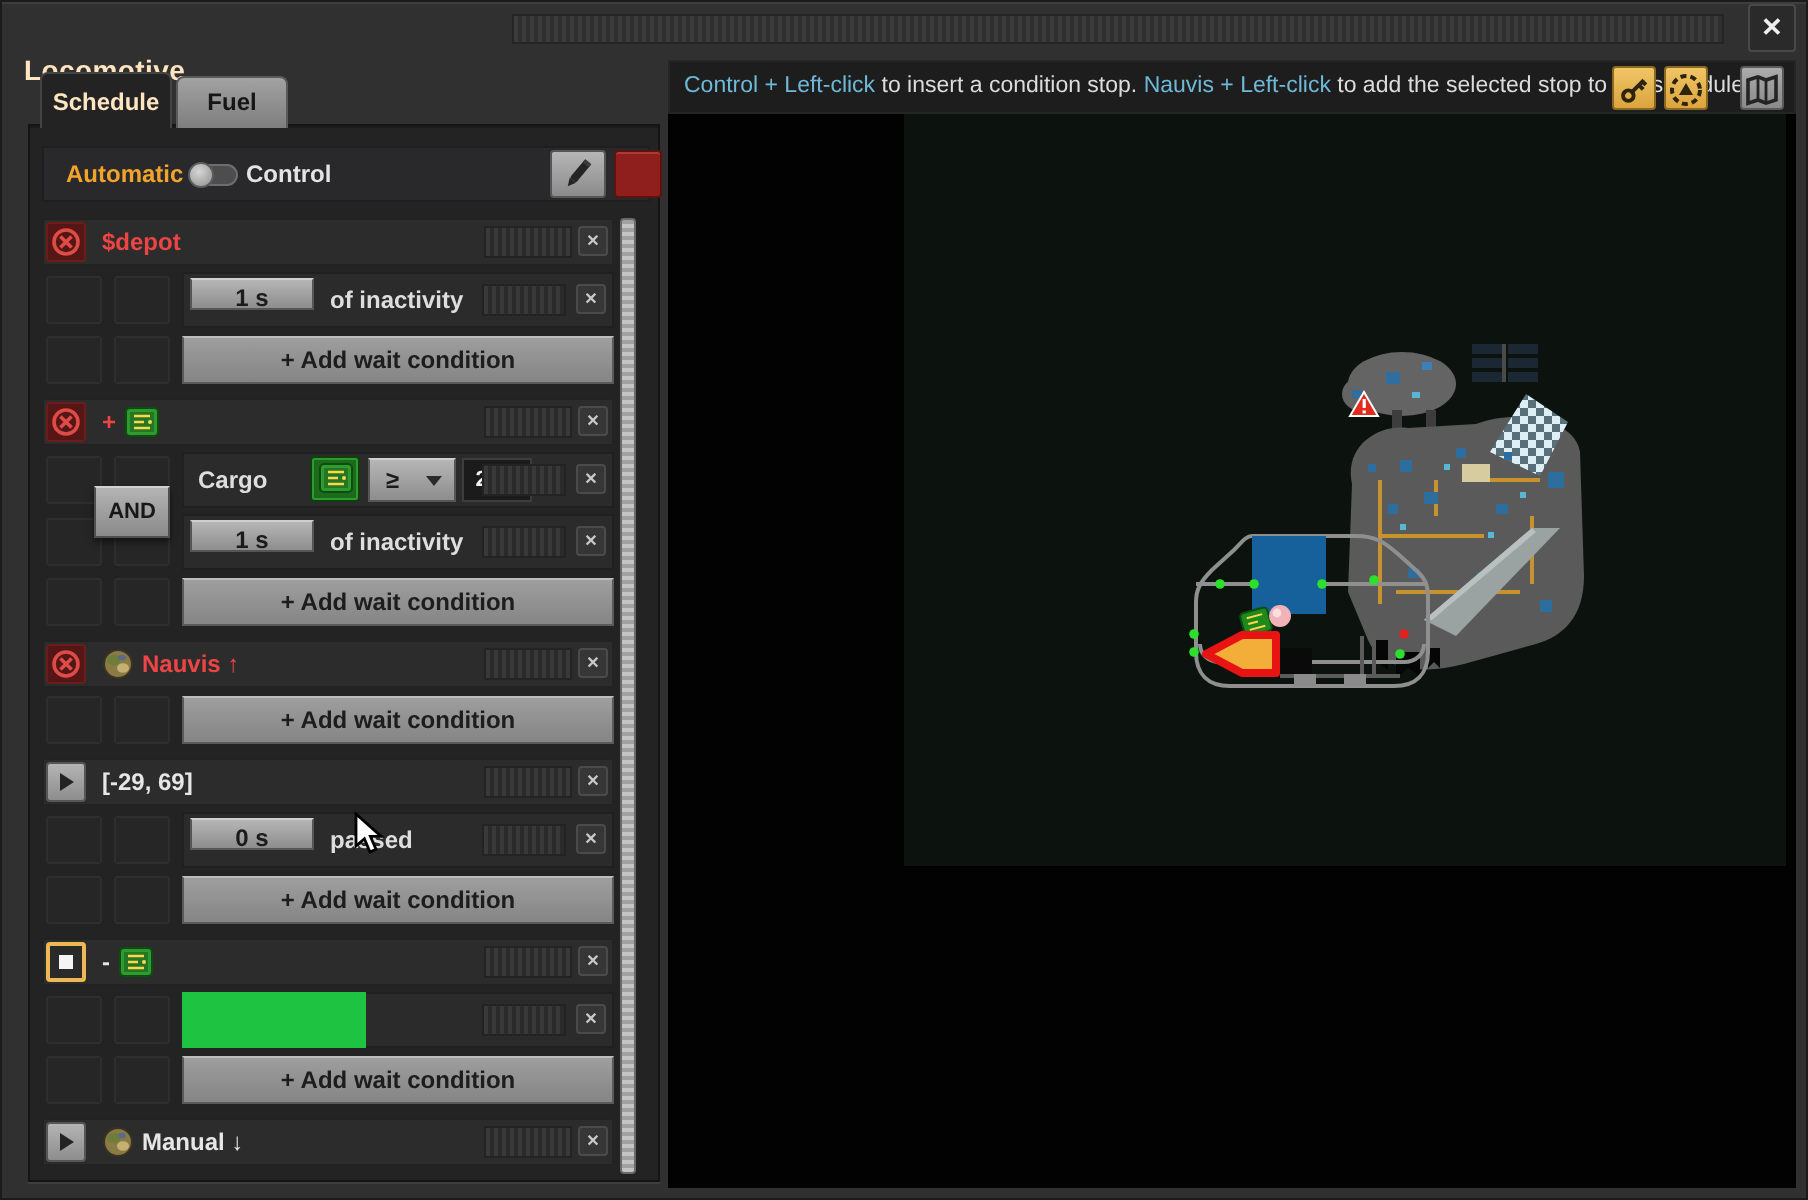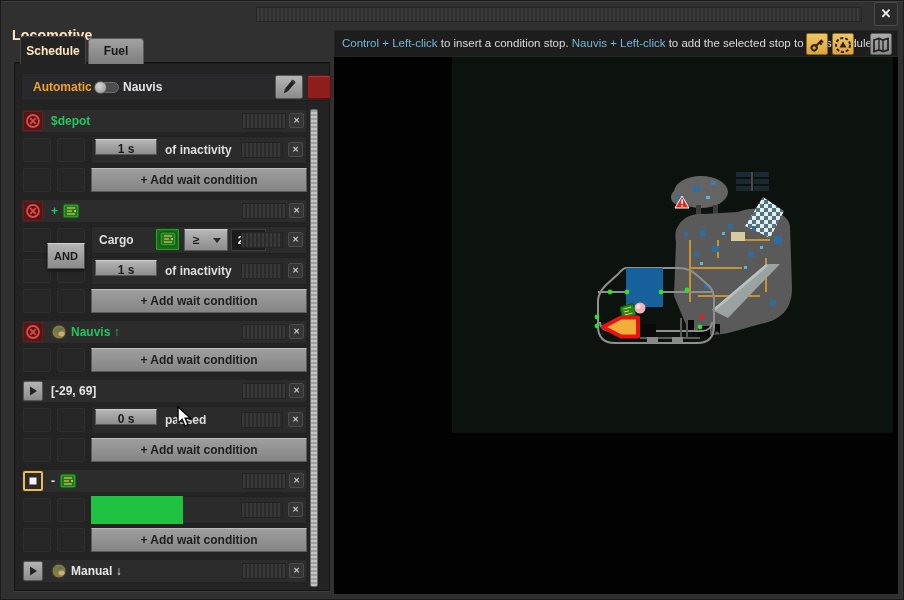--- a/index.html
+++ b/index.html
@@ -73,21 +73,21 @@
           border-top-color:#bdbdbd; color:#1d1d1d; font-size:12px; font-weight:bold;
           text-align:center; line-height:22px; }
 
   .stop-icon { position:absolute; left:2px; top:2px; width:20px; height:20px; border-radius:2px; }
   .stop-icon.no-path { background:#551716; border:1px solid #6b1d1b; }
   .stop-icon.play { background:linear-gradient(#b4b4b4,#8d8d8d); border:1px solid #565656; }
   .stop-icon.current { background:#2b2a2b; border:2px solid #efb855; }
   .stop-icon svg { display:block; margin:auto; }
   .station-name { position:absolute; left:30px; top:0; line-height:24px; font-size:12px;
           font-weight:bold; white-space:nowrap; display:flex; align-items:center; gap:4px; }
-  .station-name.err { color:#22c55e; }
+  .station-name.err { color:#ef4444; }
   .station-name.ok  { color:#e6e6e6; }
 
   .stripes { position:absolute; width:44px; height:16px;
           background:repeating-linear-gradient(90deg,#3a393a 0 2px,#2b2a2b 2px 4px);
           border:1px solid #242324; }
   .row.station .stripes { right:21px; top:4px; }
   .cond-box .stripes { right:24px; top:6px; width:42px; }
   .xbtn { position:absolute; width:15px; height:15px; background:#373637;
           border:1px solid #4c4b4c; border-radius:2px; color:#c9c9c9;
           font-size:8px; font-weight:bold; line-height:13px; text-align:center; }
@@ -157,21 +157,21 @@
 
   <div class="tab active">Schedule</div>
   <div class="tab inactive">Fuel</div>
 
   <div class="inset">
     <div class="mode-row">
       <span class="mode-auto">Automatic</span>
       <div class="switch">
           <div class="knob"></div>
         </div>
-      <span class="mode-manual">Nauvis</span>
+      <span class="mode-manual">Control</span>
       <div class="pencil-btn">
         <svg width="26" height="22" viewBox="0 0 26 22">
           <g transform="rotate(40 13 11)">
               <rect x="11" y="3" width="4" height="12" rx="1" fill="#242424"></rect>
           <path d="M11,15 L15,15 L13,19 Z" fill="#242424"></path>
               <rect x="11" y="3" width="4" height="2" fill="#3c3c3c"></rect>
             </g>
         </svg>
       </div>
       <div class="color-btn"></div>

